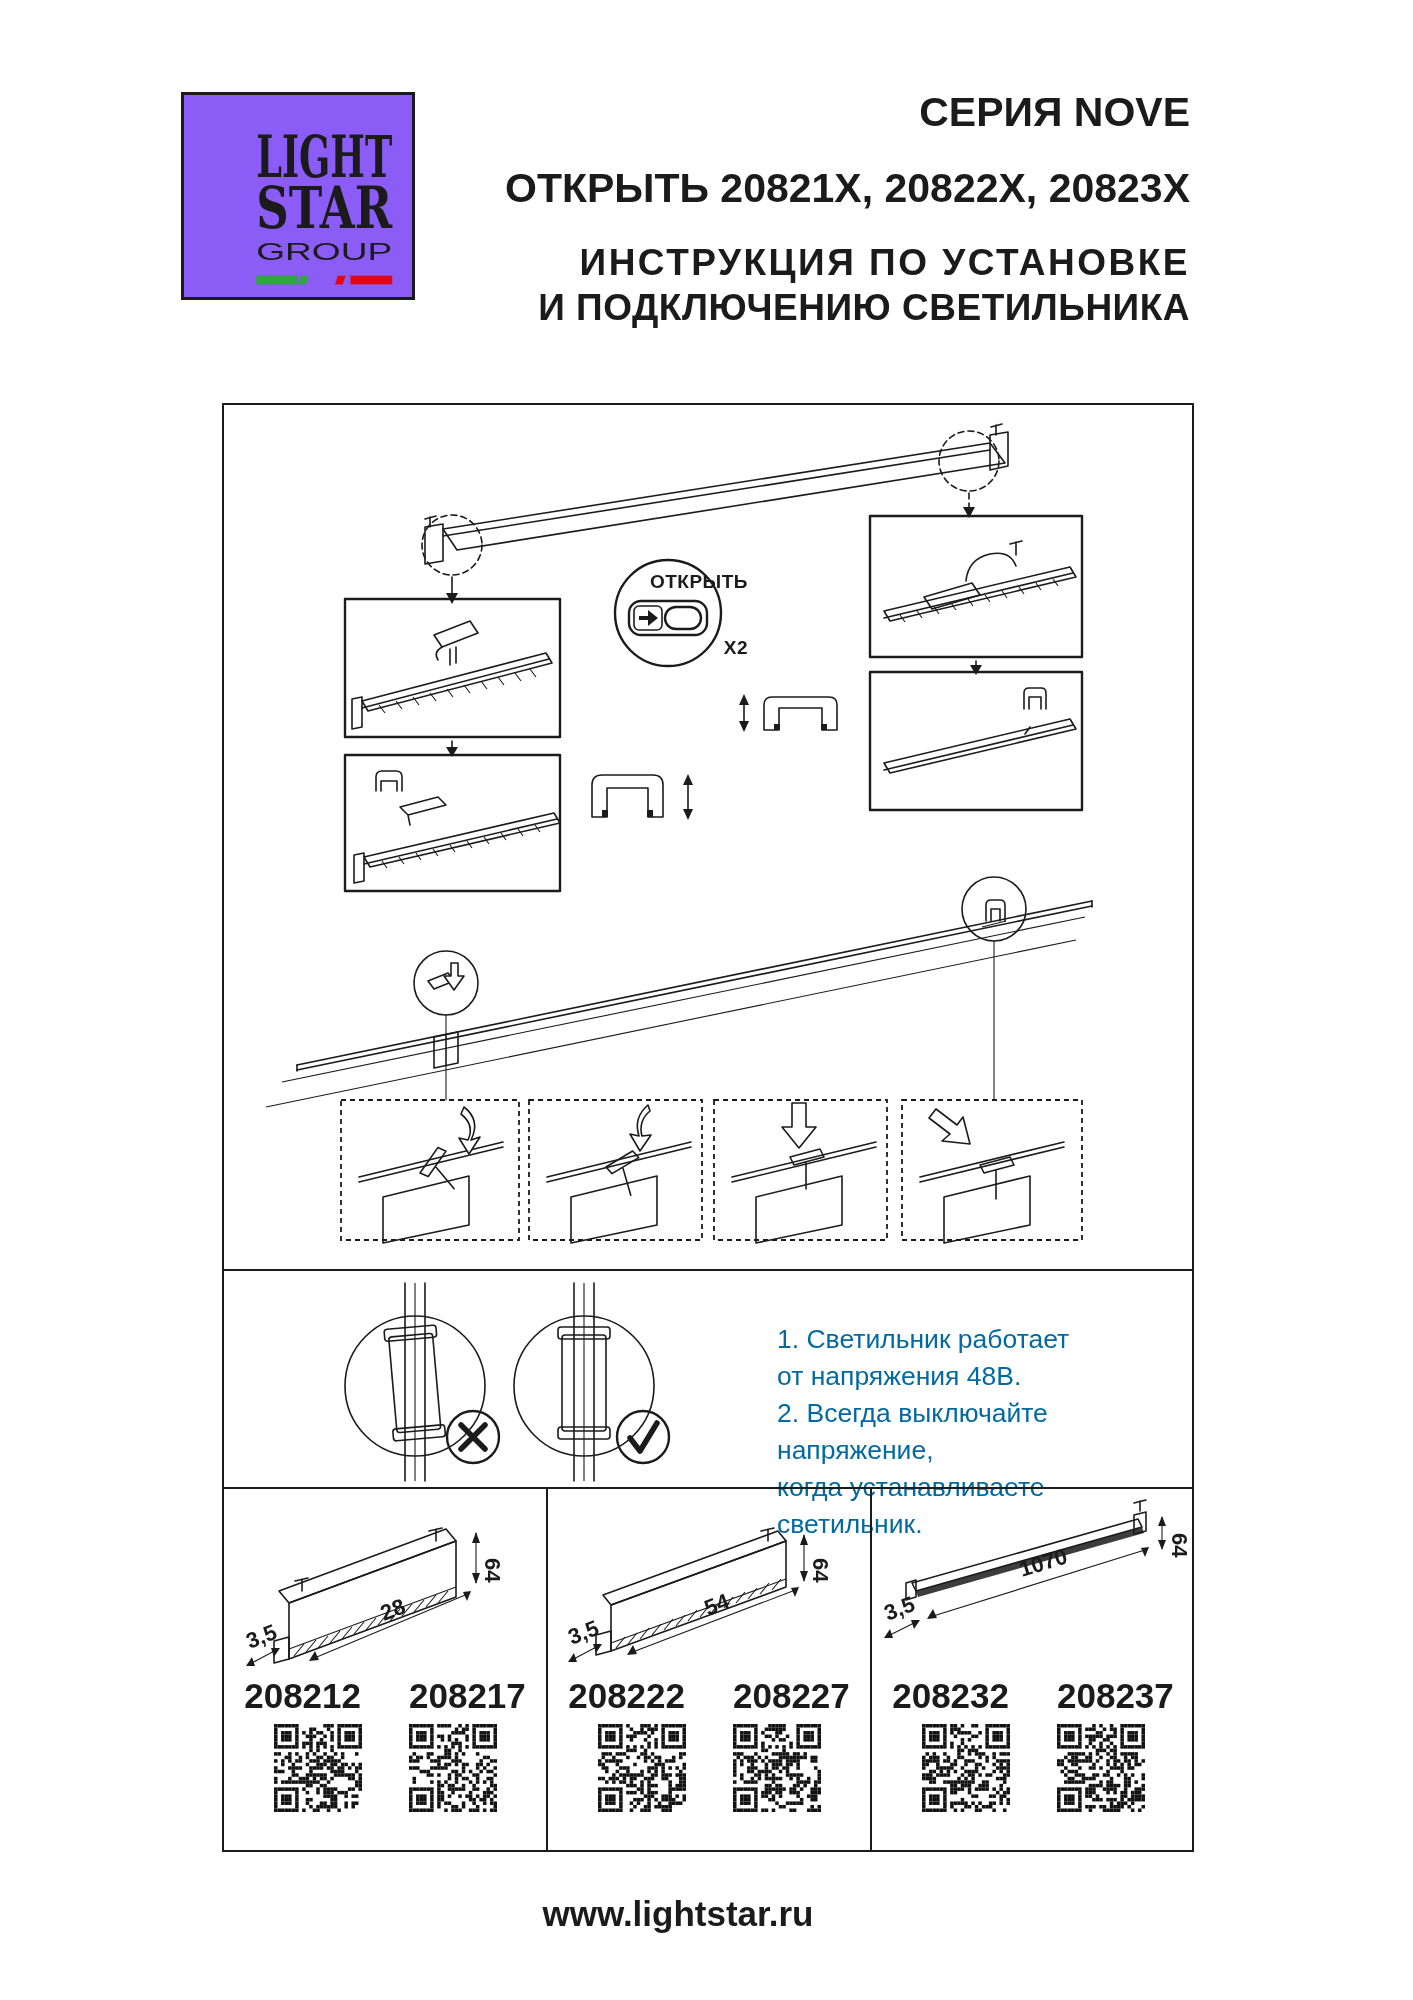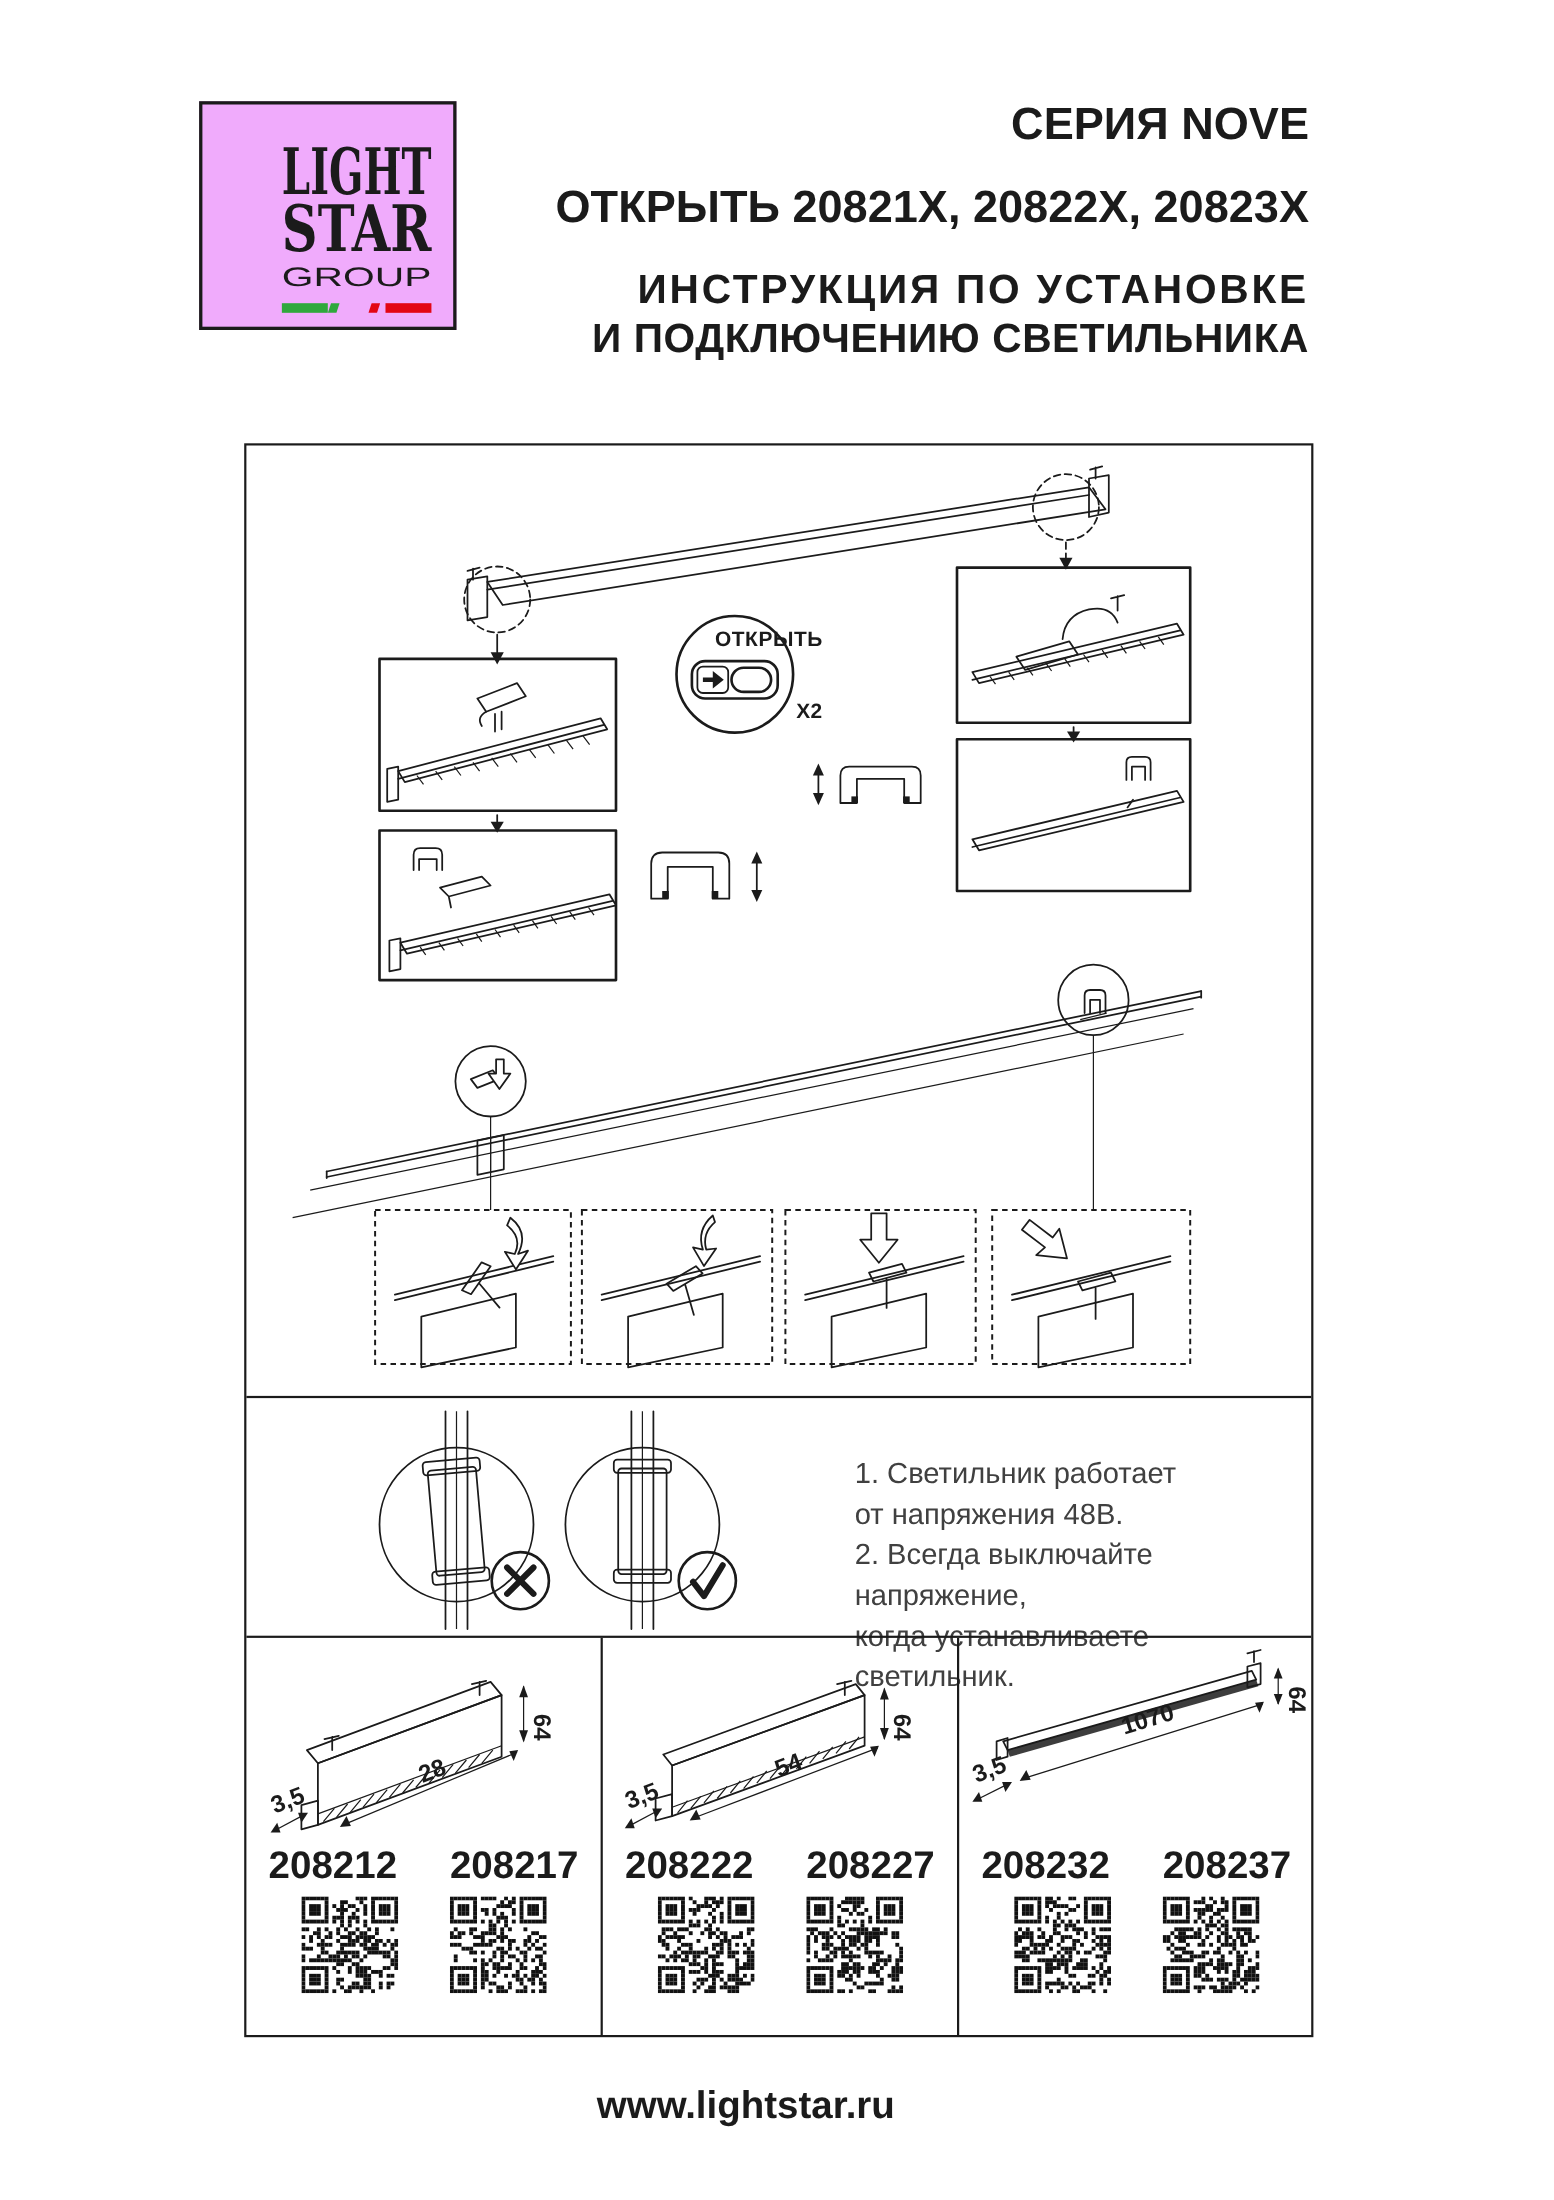--- a/index.html
+++ b/index.html
@@ -1,21 +1,21 @@
 <!DOCTYPE html>
 <html><head>
 <meta charset="utf-8">
 <style>
   html,body{margin:0;padding:0;background:#ffffff;}
   .page{position:relative;width:1413px;height:2000px;background:#fff;overflow:hidden;
         font-family:"Liberation Sans",sans-serif;color:#1b1b1b;}
 
   
   .logo-box{position:absolute;left:181px;top:92px;width:234px;height:208px;
-            border:3px solid #1b1b1b;box-sizing:border-box;background:#f0abfc;}
+            border:3px solid #1b1b1b;box-sizing:border-box;background:#8b5cf6;}
   .hdr{position:absolute;right:223px;top:88px;text-align:right;}
   .hdr .series{font-size:41px;font-weight:bold;line-height:48px;}
   .hdr .arts{font-size:41px;font-weight:bold;line-height:48px;margin-top:28px;}
   .hdr .instr1{font-size:37px;font-weight:bold;line-height:45px;letter-spacing:2.5px;margin-top:28px;}
   .hdr .instr2{font-size:37px;font-weight:bold;line-height:45px;letter-spacing:0.5px;}
 
   
   .main-box{position:absolute;left:222px;top:403px;width:968px;height:1445px;
             border:2.5px solid #1b1b1b;box-sizing:content-box;}
   .sec1{position:relative;width:968px;height:864px;}
@@ -31,21 +31,21 @@
   .dashbox{fill:none;stroke:#1b1b1b;stroke-width:1.8;stroke-dasharray:5 4;}
   .fillink{fill:#1b1b1b;stroke:none;}
   .warrow{fill:#ffffff;stroke:#1b1b1b;stroke-width:1.6;stroke-linejoin:round;}
   text.dim{font:600 22px "Liberation Sans",sans-serif;fill:#1b1b1b;stroke:none;}
 
   .open-label,.x2-label{position:absolute;width:160px;text-align:right;
         font-weight:bold;font-size:19px;letter-spacing:0.5px;}
   .open-label{left:364px;top:166px;}
   .x2-label{left:364px;top:232px;}
 
-  .warn-text{position:absolute;left:553px;top:50px;font-size:26.5px;line-height:37px;color:#404040;}
+  .warn-text{position:absolute;left:553px;top:50px;font-size:26.5px;line-height:37px;color:#0369a1;}
   .warn-text span{display:block;}
 
   
   .panel{height:100%;box-sizing:border-box;display:flex;flex-direction:column;align-items:center;}
   .panel.p1{width:326px;}
   .panel.p2{width:327px;border-left:2.5px solid #1b1b1b;}
   .panel.p3{flex:1;border-left:2.5px solid #1b1b1b;}
   .panel svg.prod{width:322px;height:185px;margin-top:2px;}
   .art-row{display:flex;justify-content:center;gap:48px;margin-top:0px;width:100%;}
   .art{font-size:35px;font-weight:bold;letter-spacing:0px;}

